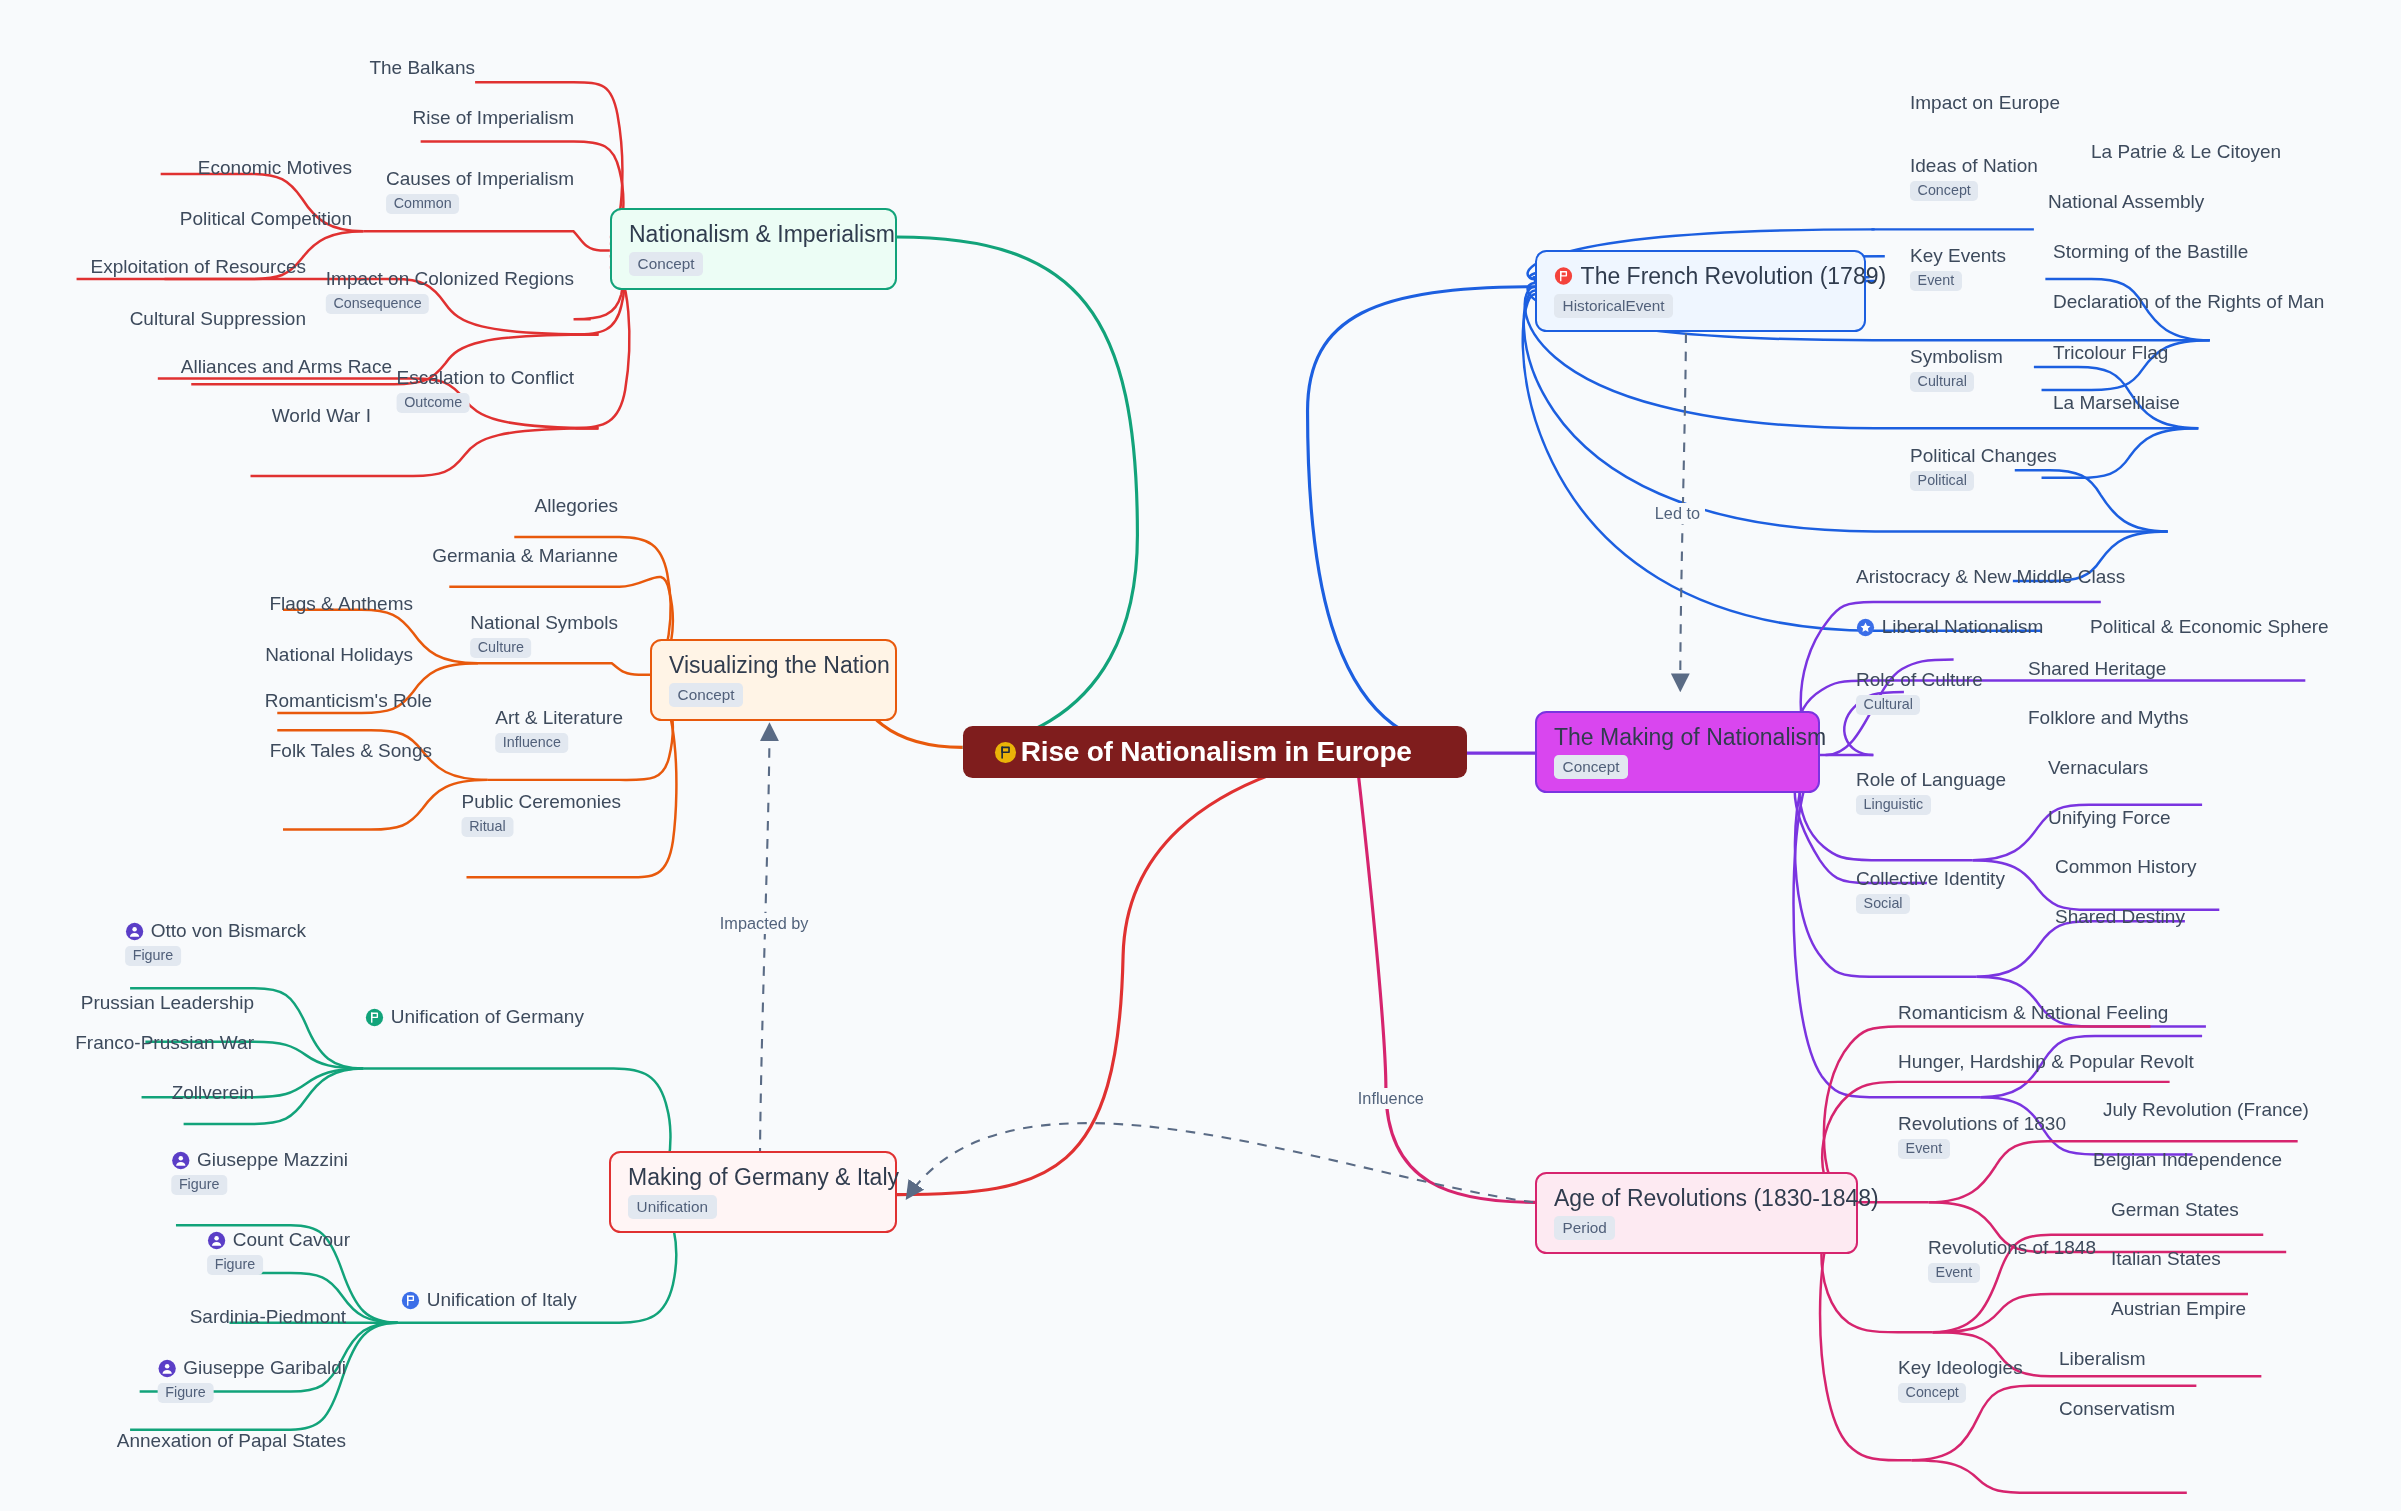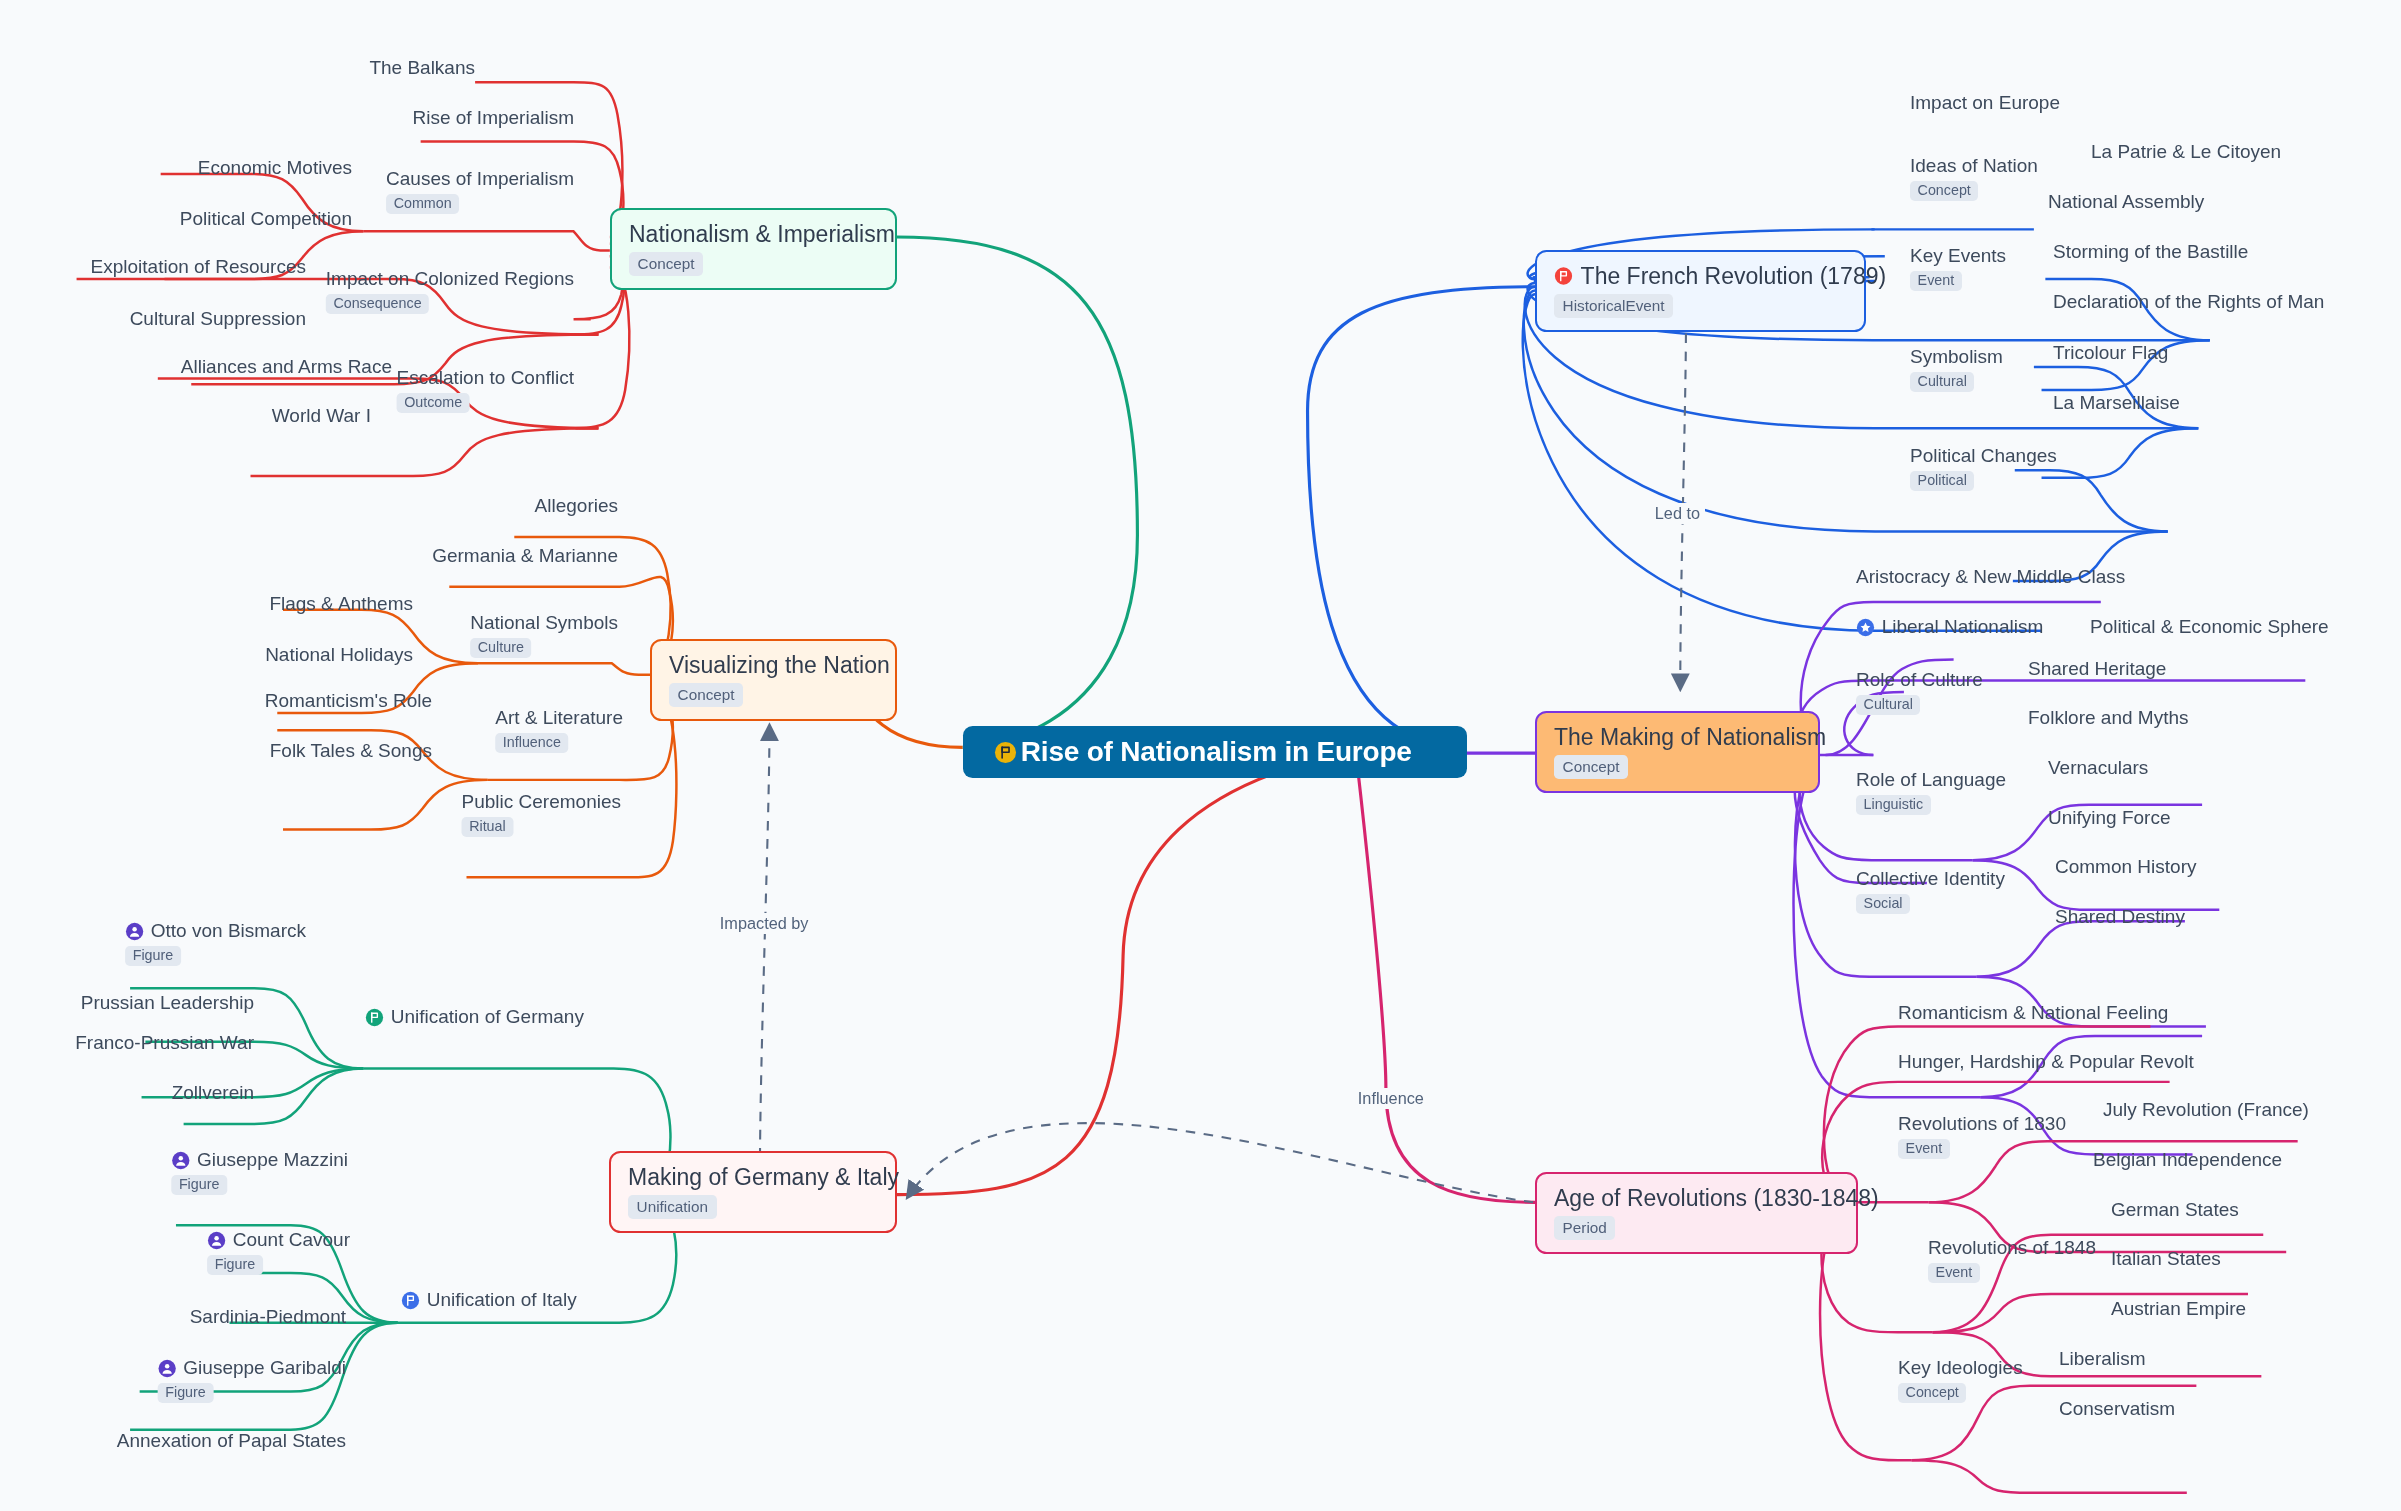--- a/index.html
+++ b/index.html
@@ -43,21 +43,21 @@
     line-height:1.25;
     display:inline-block;
   }
 
   
   #root-node{
     position:absolute;
     left:963px;top:726px;
     width:504px;height:52px;
     box-sizing:border-box;
-    background:#0369a1;
+    background:#7f1d1d;
     border-radius:9.6px;
     display:flex;align-items:center;
     padding-left:31px;
     z-index:9;
   }
   #root-node .rtitle{
     color:#ffffff;font-size:28px;font-weight:bold;
     display:flex;align-items:center;gap:3.8px;
     letter-spacing:-0.2px;
   }
@@ -260,21 +260,21 @@
             <circle cx="11" cy="11" r="10" fill="#f4433c"></circle>
             <path d="M7.8 5.8v10.6" stroke="#fff" stroke-width="1.6" stroke-linecap="round"></path>
             <path d="M7.8 6.1h6.5v4.7H7.8z" fill="none" stroke="#fff" stroke-width="1.6" stroke-linejoin="round"></path>
           </svg>
       </span>
       <span>The French Revolution (1789)</span>
     </span>
     <span class="badge">HistoricalEvent</span>
   </div>
 
-  <div class="node" style="left:1535px;top:711px;width:285px;border-color:#7a34e0;background:#fdba74;">
+  <div class="node" style="left:1535px;top:711px;width:285px;border-color:#7a34e0;background:#d946ef;">
     <span class="title">
       <span>The Making of Nationalism</span>
     </span>
     <span class="badge">Concept</span>
   </div>
 
   <div class="node" style="left:1535px;top:1172px;width:323px;border-color:#d6246e;background:#fdeaf2;">
     <span class="title">
       <span>Age of Revolutions (1830-1848)</span>
     </span>

